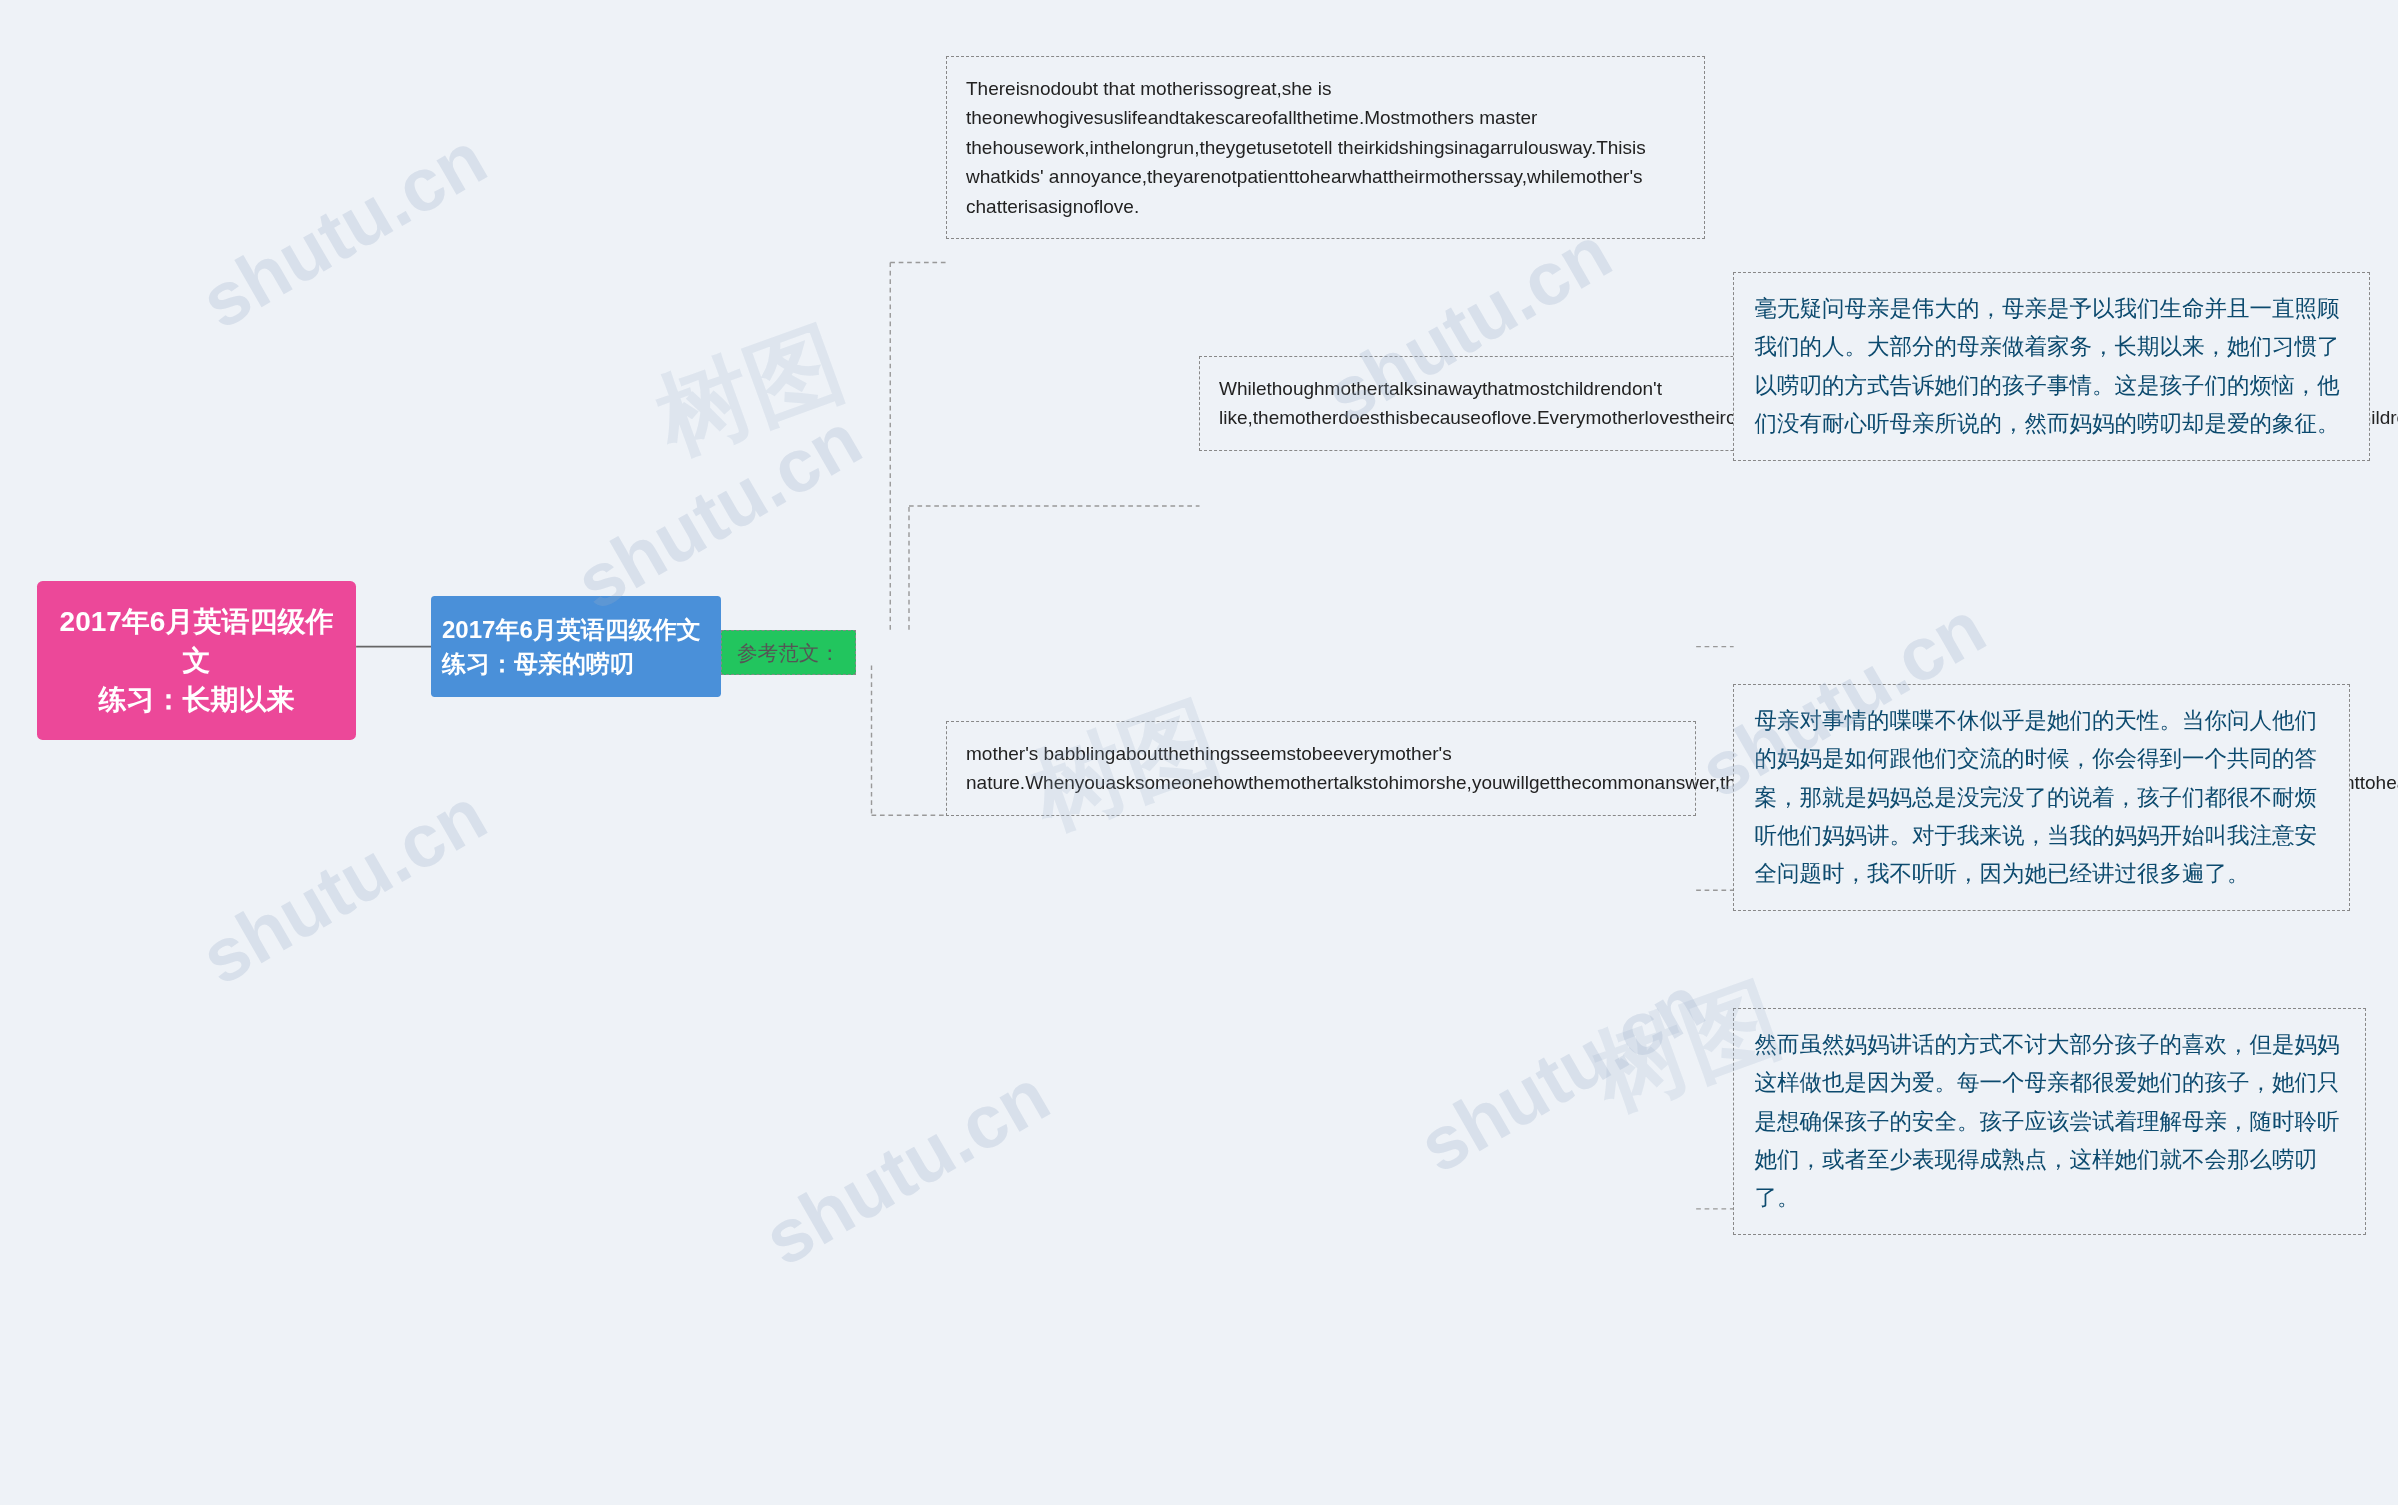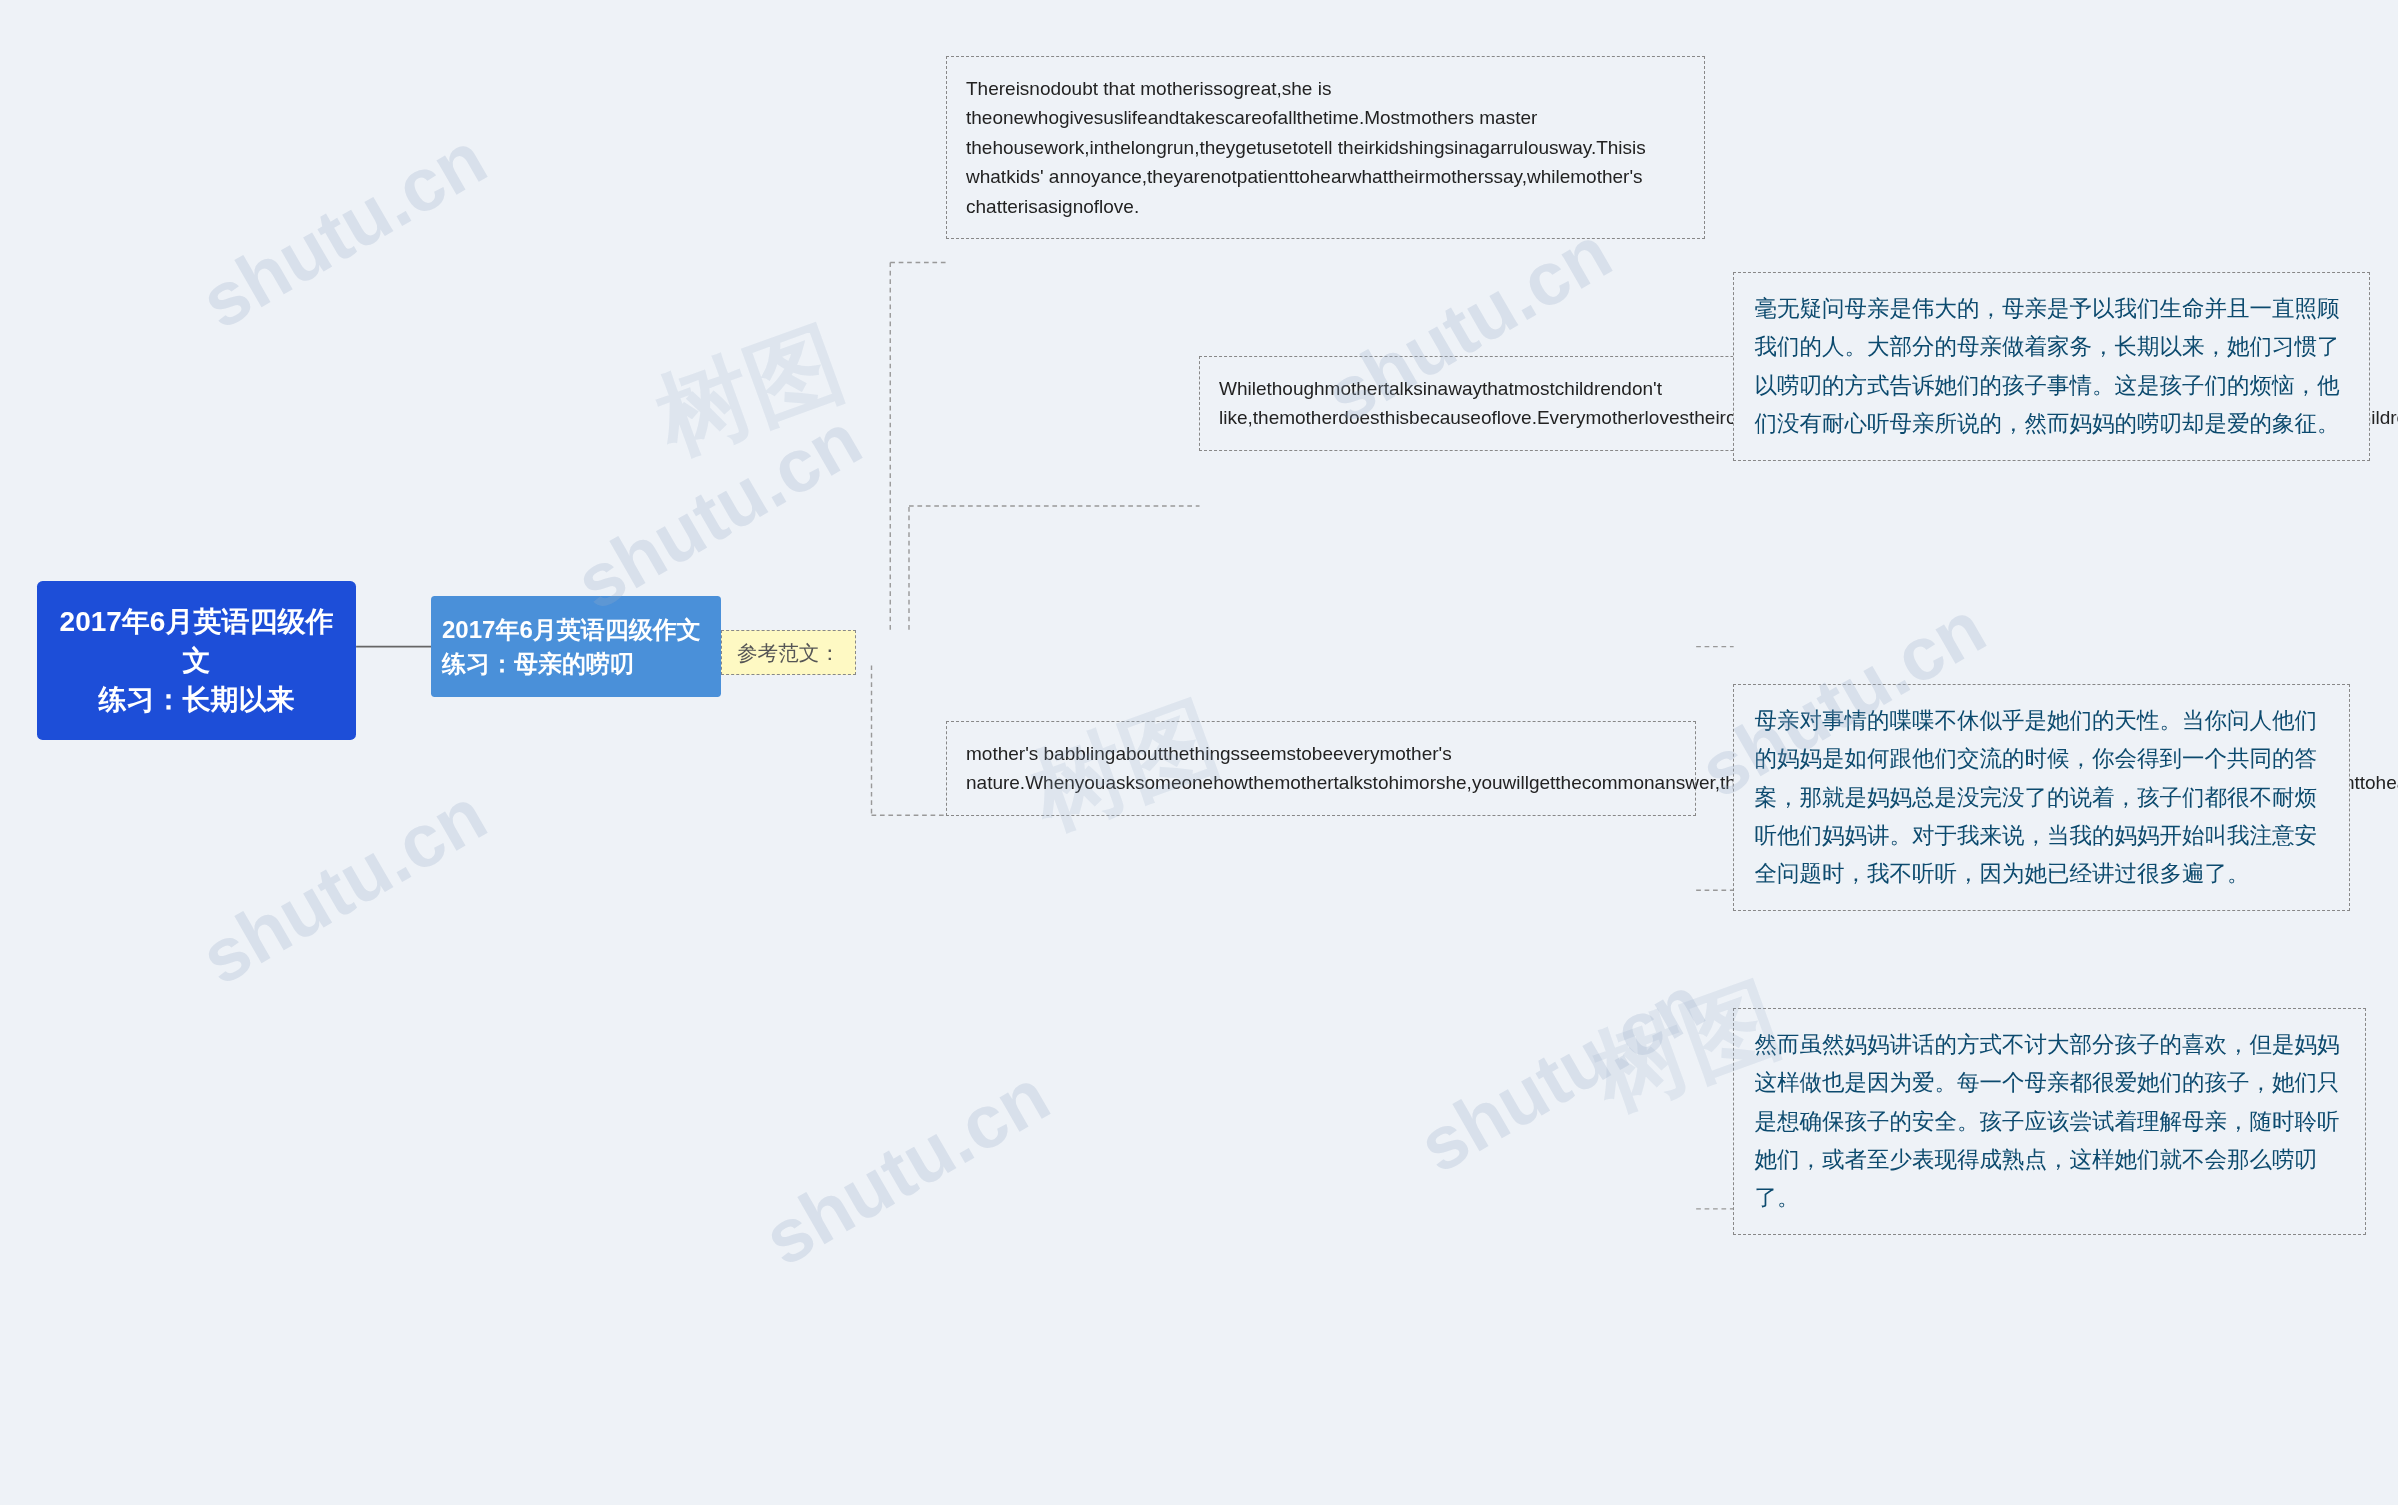--- a/index.html
+++ b/index.html
@@ -49,21 +49,21 @@
     .watermark-cn-1 { top: 328px; left: 656px; transform: rotate(-20deg); }
     .watermark-cn-2 { top: 703px; left: 1031px; transform: rotate(-20deg); }
     .watermark-cn-3 { top: 984px; left: 1593px; transform: rotate(-20deg); }
 
     
     .node-center {
       position: absolute;
       left: 37px;
       top: 581px;
       width: 319px;
-      background: #1d4ed8;
+      background: #ec4899;
       color: white;
       border-radius: 5.6px;
       padding: 20.6px 22.5px;
       font-size: 28px;
       font-weight: bold;
       text-align: center;
       line-height: 1.4;
       z-index: 10;
     }
 
@@ -85,21 +85,21 @@
 
     
     .ref-label {
       position: absolute;
       left: 721px;
       top: 630px;
       border: 1.9px dashed #888;
       padding: 7.5px 15px;
       font-size: 20.6px;
       color: #555;
-      background: #fef9c3;
+      background: #22c55e;
       z-index: 10;
       white-space: nowrap;
     }
 
     
     .text-box {
       position: absolute;
       border: 1.9px dashed #888;
       background: #eef2f7;
       padding: 17px 19px;

